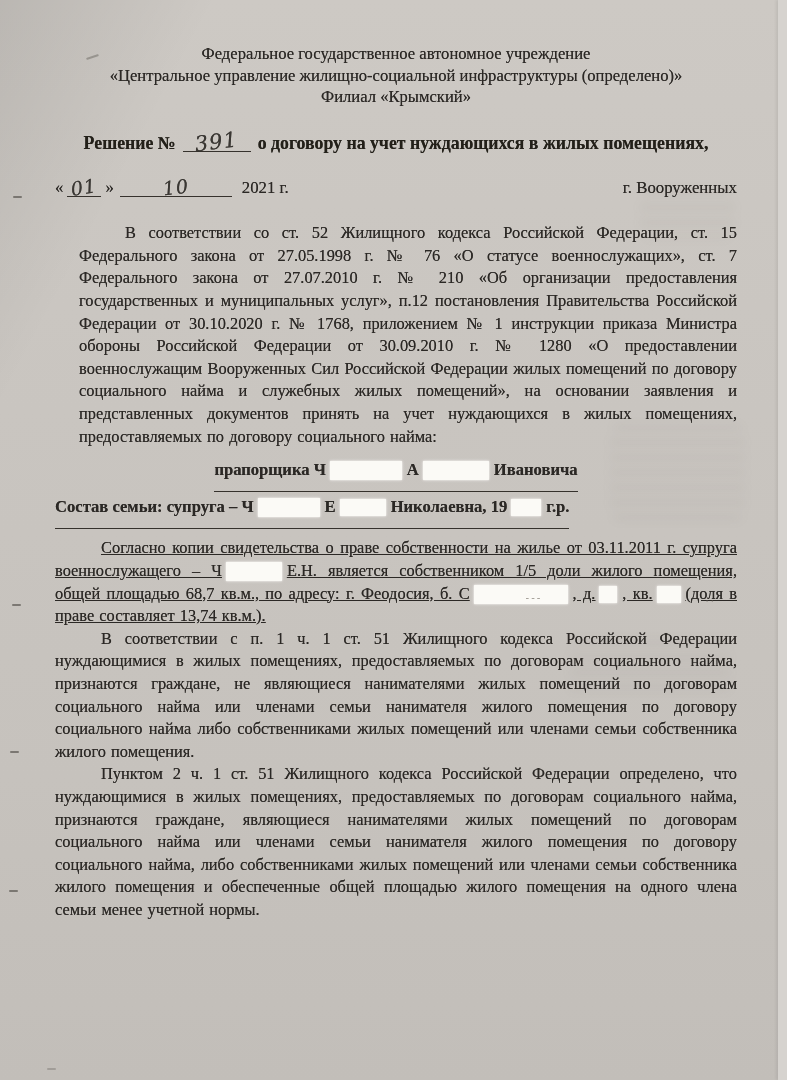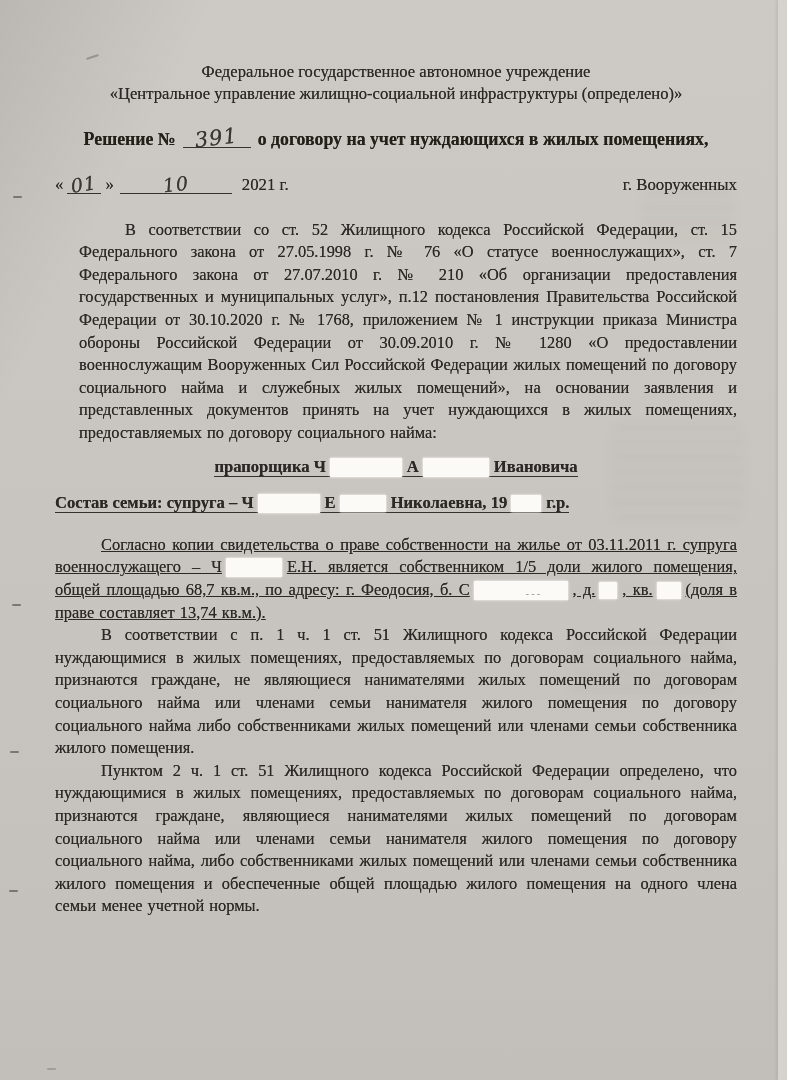--- a/index.html
+++ b/index.html
@@ -16,21 +16,21 @@
       radial-gradient(140% 120% at 50% 42%, rgba(0,0,0,0) 62%, rgba(0,0,0,0.085) 100%);
   }
   .page-edge-strip {
     position:absolute; top:0; right:0; width:9px; height:100%;
     background:#d6d3cf; box-shadow:-2px 0 3px rgba(0,0,0,0.07);
   }
   .content {
     position:absolute; left:55px; top:0; width:682px;
     text-shadow:0 0 0.5px rgba(43,40,37,0.75);
   }
-  .org-header { padding-top:61px; text-align:center; font-size:16.6px; line-height:21.6px; }
+  .org-header { padding-top:43px; text-align:center; font-size:16.6px; line-height:21.6px; }
   .doc-title { margin-top:23px; text-align:center; font-weight:700; font-size:17.8px; line-height:25.5px; color:#232019; }
   .blank { display:inline-block; border-bottom:1.7px solid #36322d; text-align:center; }
   .num-blank { width:68px; margin:0 7px; height:19px; vertical-align:-2px; }
   .hw {
     display:inline-block; font-family:"DejaVu Serif",serif; font-style:italic; font-weight:400;
     color:#3a3733; letter-spacing:1px;
   }
   .hw-number { font-size:21px; transform:rotate(-7deg) translateY(-2px); }
   .hw-day    { font-size:19px; transform:rotate(-9deg) translateY(-2px); }
   .hw-month  { font-size:19px; transform:rotate(-7deg) translateY(-2px); }
@@ -40,21 +40,21 @@
   }
   .day-blank { width:34px; height:18px; margin:0 4px; vertical-align:-3px; }
   .month-blank { width:112px; height:18px; margin:0 10px 0 6px; vertical-align:-3px; }
   .para {
     margin:0; text-align:justify; text-indent:46px;
     font-size:16.4px; line-height:22.6px; word-spacing:1px;
   }
   .para-first { margin-top:23px;margin-left:24px; }
   .applicant-line { margin-top:11px; text-align:center; font-weight:700; font-size:16.6px; line-height:22.6px; }
   .family-line { margin-top:14px; text-align:left; font-weight:700; font-size:16.6px; line-height:22.6px; }
-  .uline { border-bottom:1.6px solid rgba(40,36,32,0.92); padding-bottom:0; }
+  .uline { border-bottom:1.6px solid rgba(40,36,32,0.92); padding-bottom:12px; }
   .para2 { margin-top:19px;text-decoration:underline; }
   .redact {
     display:inline-block; background:#fbfaf6; border-radius:1px;
     height:19px; vertical-align:-5px; margin:0 5px 0 4px;
     box-shadow:0 0 3px rgba(252,251,248,0.95), 0 0 1px rgba(255,255,255,1);
     position:relative; text-shadow:none;
   }
   .redact-sm { height:17px; vertical-align:-4px; }
   .redact .faint-mark {
     position:absolute; left:6px; top:8px; color:#9b968f; font-size:10px; line-height:10px;
@@ -83,20 +83,21 @@
   <div class="pen-dash" style="left:12px; top:604px;"></div>
   <div class="pen-dash" style="left:10px; top:751px;"></div>
   <div class="pen-dash" style="left:9px; top:890px;"></div>
   <div class="pen-dash" style="left:47px; top:1068px; opacity:0.45;"></div>
 
   <div class="content">
 
     <div class="org-header">
       <div>Федеральное государственное автономное учреждение</div>
       <div>«Центральное управление жилищно-социальной инфраструктуры (определено)»</div>
+      <div>Филиал «Крымский»</div>
     </div>
 
     <div class="doc-title">
       <span>Решение №</span><span class="blank num-blank"><span class="hw hw-number">391</span></span><span>о договору на учет нуждающихся в жилых помещениях,</span>
       <br>
     </div>
 
     <div class="dateline">
       <div>
         <span>«</span><span class="blank day-blank"><span class="hw hw-day">01</span></span><span>»</span><span class="blank month-blank"><span class="hw hw-month">10</span></span><span>2021 г.</span>

